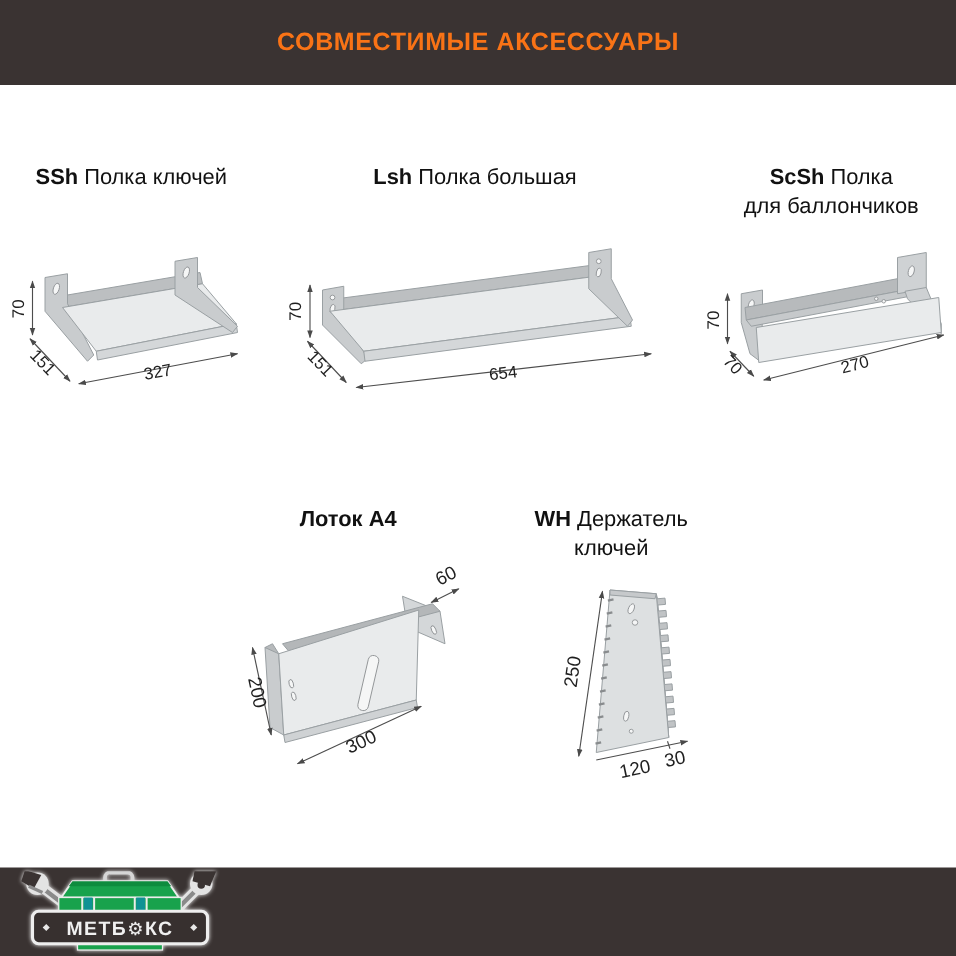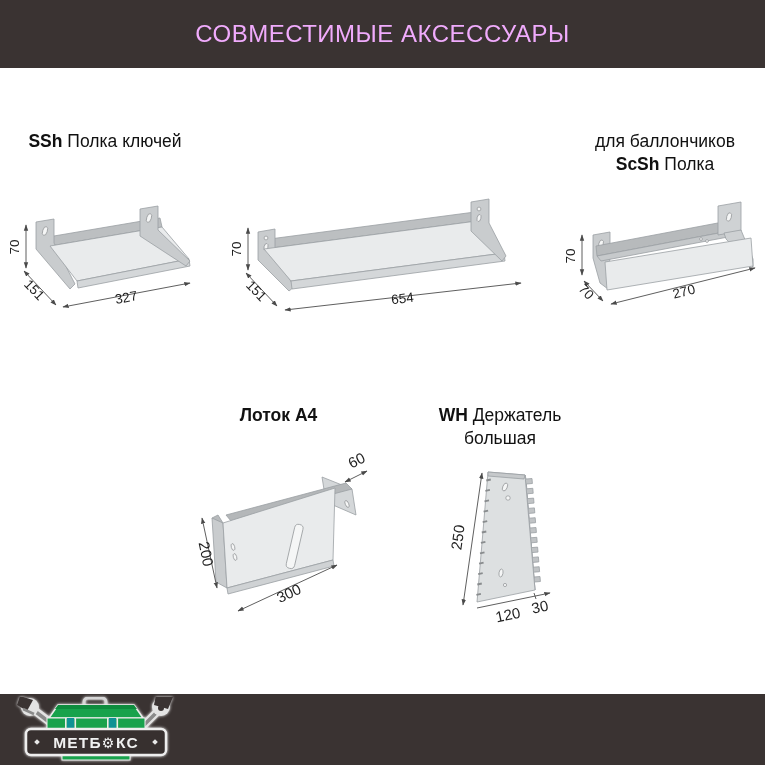--- a/index.html
+++ b/index.html
@@ -1,20 +1,20 @@
 <!DOCTYPE html>
 <html><head>
 <meta charset="utf-8">
 <style>
   html,body{margin:0;padding:0;background:#ffffff;}
   #page{position:relative;width:765px;height:765px;background:#ffffff;overflow:hidden;
         font-family:"Liberation Sans","DejaVu Sans",sans-serif;}
   .bar{position:absolute;left:0;width:765px;background:#3a3332;}
   #header{top:0;height:68px;display:flex;align-items:center;justify-content:center;}
-  #header h1{margin:0;color:#f0abfc;font-size:24px;font-weight:normal;letter-spacing:0.5px;}
+  #header h1{margin:0;color:#f97316;font-size:20px;font-weight:bold;letter-spacing:0.5px;}
   #footer{top:694px;height:71px;}
   .plabel{position:absolute;font-size:17.5px;line-height:23px;color:#111;text-align:center;}
   .plabel b{font-weight:bold;}
   .fig{position:absolute;}
   .dim{font-size:13.5px;fill:#1f1f1f;}
   .dim2{font-size:15px;fill:#1f1f1f;}
   .dl{stroke:#4d4d4d;stroke-width:0.9;fill:none;}
   .o{stroke:#9aa0a3;stroke-width:0.8;stroke-linejoin:round;}
   .hole{fill:#f5f6f6;stroke:#8e9194;stroke-width:0.7;}
   #logo{position:absolute;left:10px;top:697px;filter:drop-shadow(0 0 1.5px rgba(255,255,255,0.95));}
@@ -25,33 +25,37 @@
 <div id="page">
 
   <div id="header" class="bar">
     <h1>СОВМЕСТИМЫЕ АКСЕССУАРЫ</h1>
   </div>
 
   <div class="plabel" style="left:20px;top:130px;width:170px;">
     <b>SSh</b>
     <span>Полка ключей</span>
   </div>
+  <div class="plabel" style="left:290px;top:130px;width:180px;">
+    <b>Lsh</b>
+    <span>Полка большая</span>
+  </div>
   <div class="plabel" style="left:580px;top:130px;width:170px;">
-    <div>для баллончиков</div>
     <div><b>ScSh</b>
     <span>Полка</span></div>
+    <div>для баллончиков</div>
   </div>
 
   <div class="plabel" style="left:196px;top:404px;width:165px;">
     <b>Лоток А4</b><span></span>
   </div>
-  <div class="plabel" style="left:415px;top:404px;width:170px;">
+  <div class="plabel" style="left:404px;top:404px;width:170px;">
     <div><b>WH</b>
     <span>Держатель</span></div>
-    <div>большая</div>
+    <div>ключей</div>
   </div>
 
   <svg class="fig" style="left:0;top:185px;" width="220" height="145" viewBox="0 0 220 145">
     <defs>
       <marker id="ar1" viewBox="0 0 10 10" refX="9" refY="5" markerWidth="7" markerHeight="7" orient="auto-start-reverse">
         <path d="M0,1.5 L10,5 L0,8.5 z" fill="#4a4a4a"></path>
       </marker>
     </defs>
     <g>
       <polygon class="o" points="48,52 160,33 162,42 50,61" fill="#bcbfc1"></polygon>

